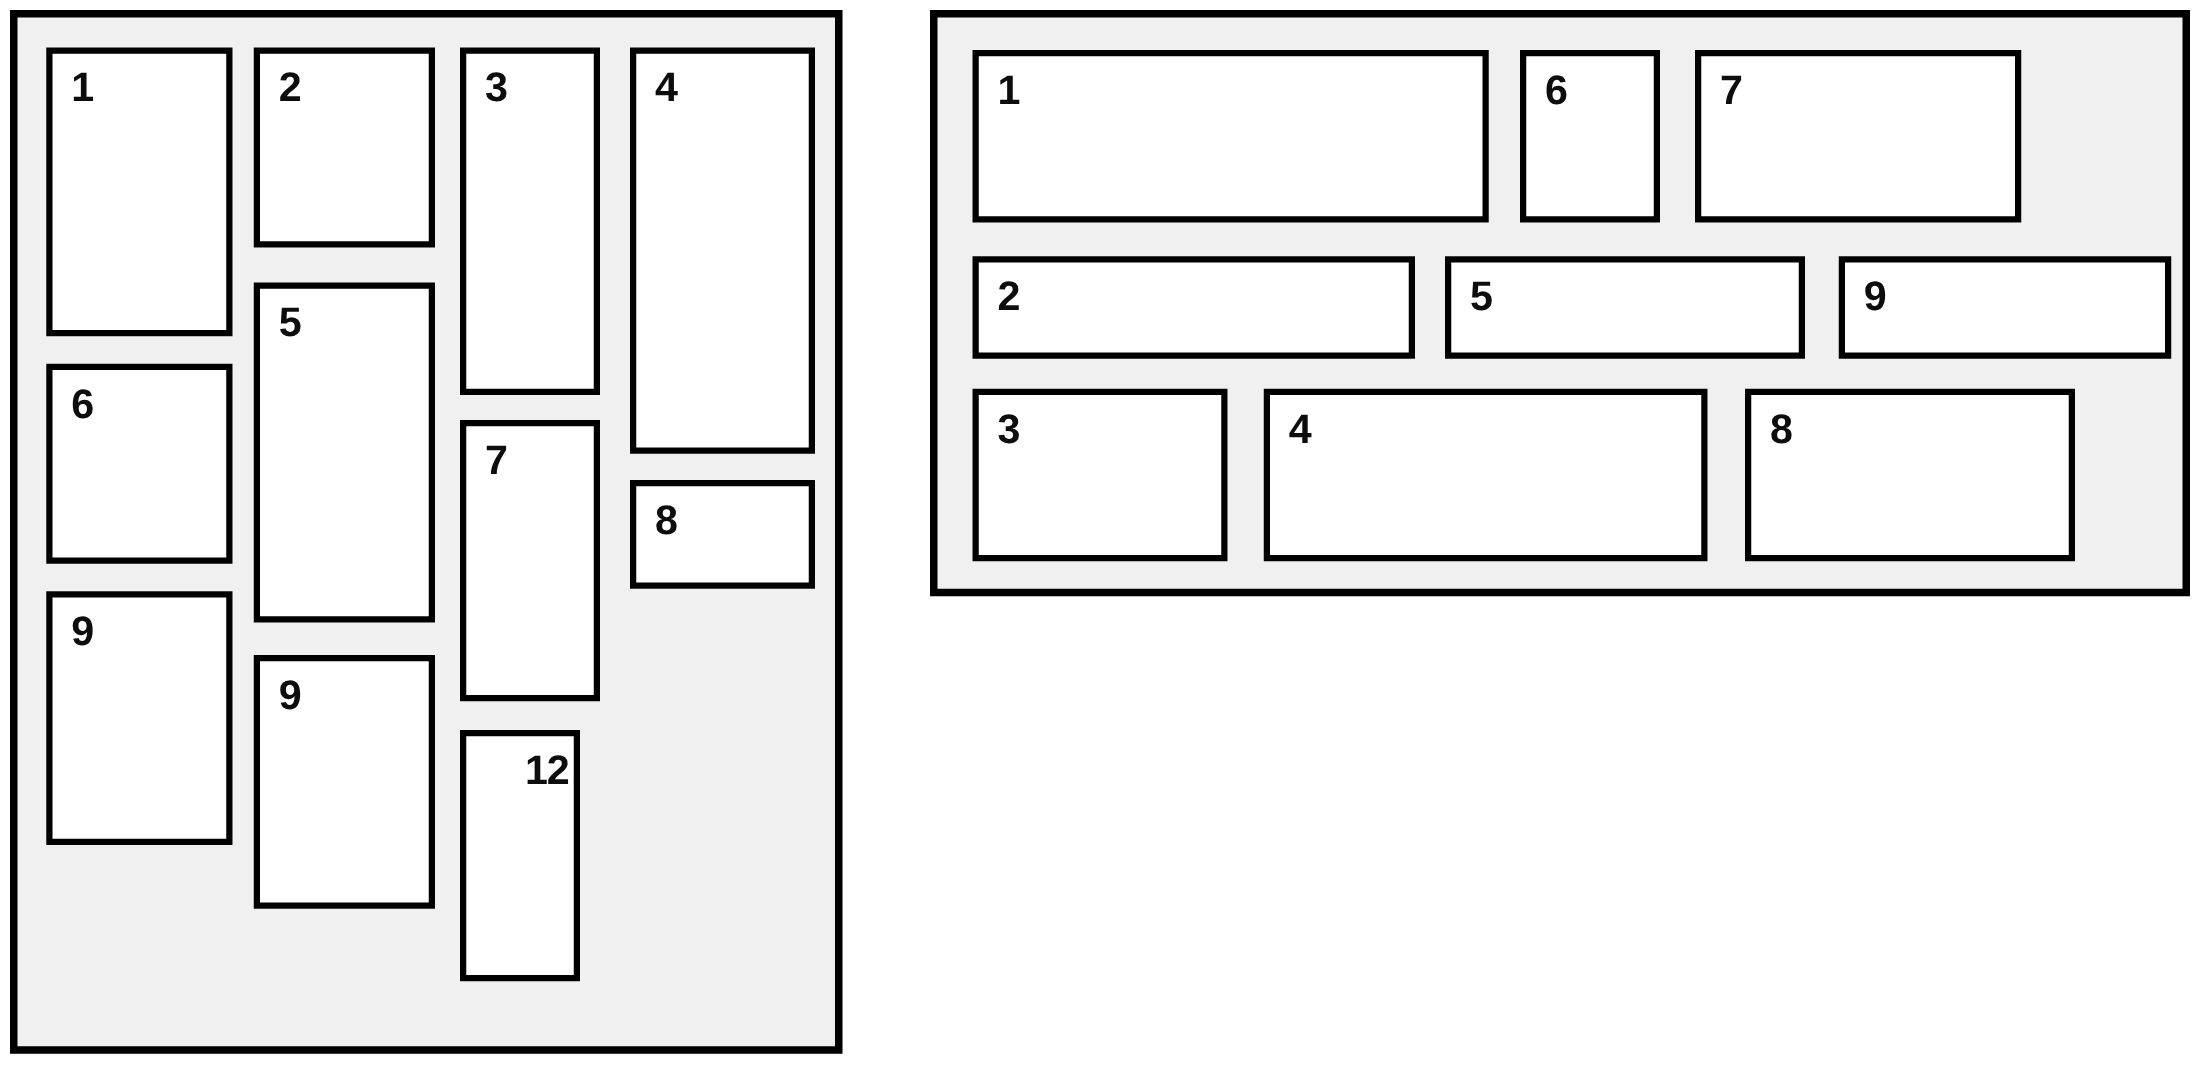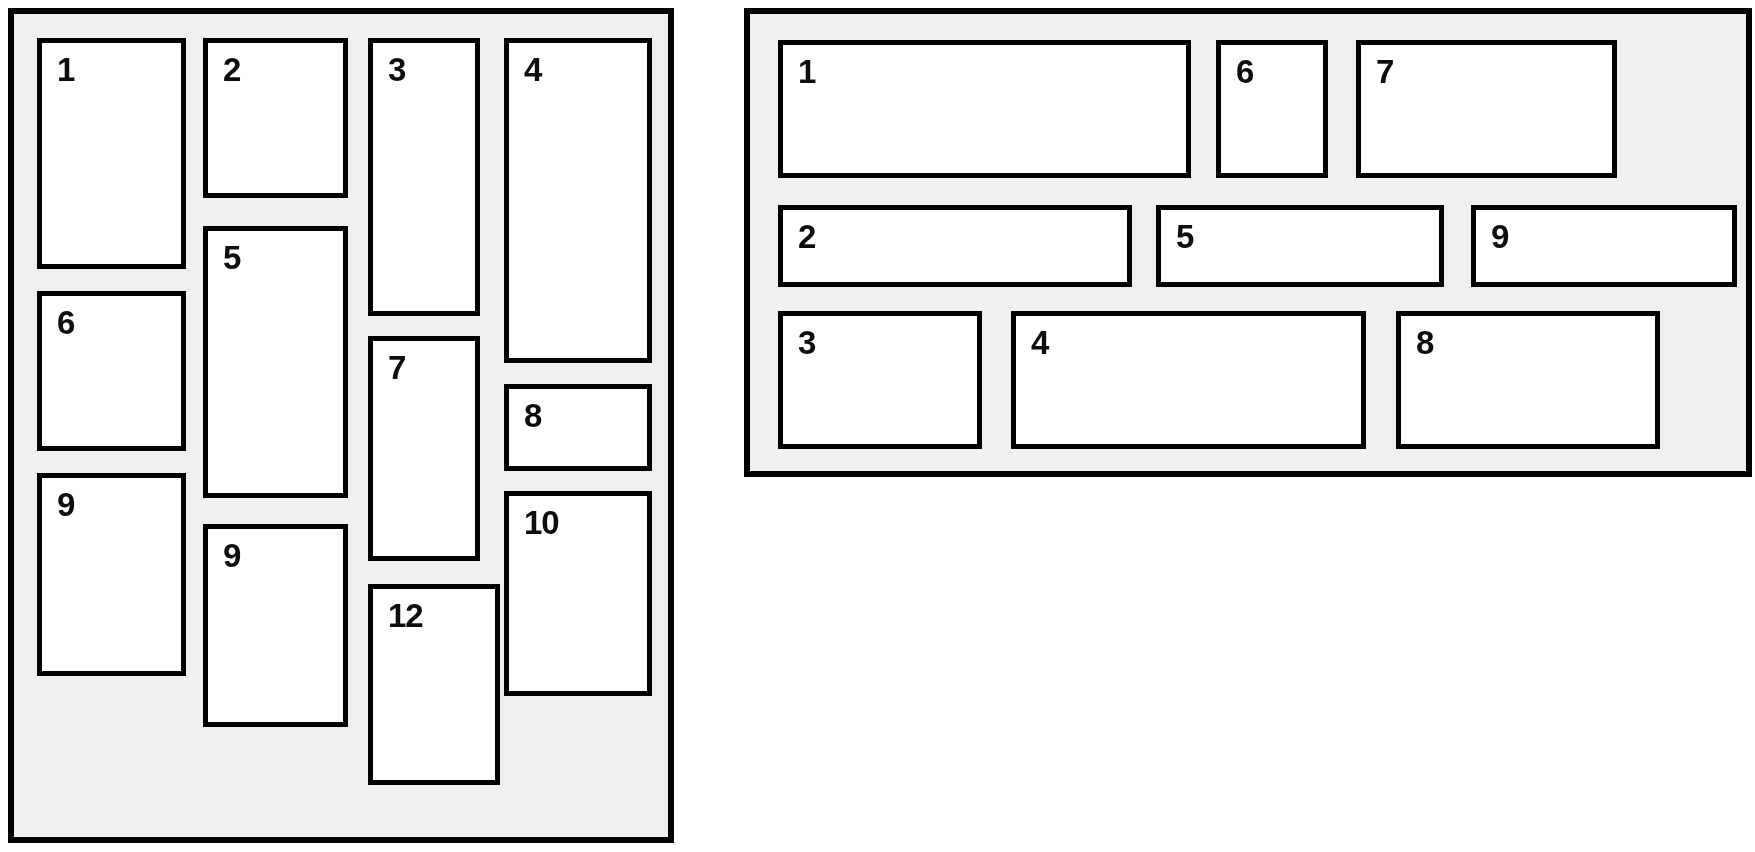--- a/index.html
+++ b/index.html
@@ -44,21 +44,21 @@
   .L2 {left:189px;top:24px;  width:145px;height:160px;}
   .L3 {left:354px;top:24px;  width:112px;height:278px;}
   .L4 {left:490px;top:24px;  width:148px;height:325px;}
   .L5 {left:189px;top:212px; width:145px;height:272px;}
   .L6 {left:23px; top:277px; width:149px;height:160px;}
   .L7 {left:354px;top:322px; width:112px;height:225px;}
   .L8 {left:490px;top:370px; width:148px;height:87px;}
   .L9 {left:23px; top:459px; width:149px;height:203px;}
   .L10{left:490px;top:477px; width:148px;height:205px;}
   .L11{left:189px;top:510px; width:145px;height:203px;}
-  .L12{left:354px;top:570px; width:132px;height:201px;}
+  .L12{left:354px;top:570px; width:96px;height:201px;padding-left:32px;}
   
   .R1 {left:28px; top:26px;  width:413px;height:138px;}
   .R6 {left:466px;top:26px;  width:112px;height:138px;}
   .R7 {left:606px;top:26px;  width:261px;height:138px;}
   .R2 {left:28px; top:191px; width:354px;height:82px;}
   .R5 {left:406px;top:191px; width:288px;height:82px;}
   .R9 {left:721px;top:191px; width:266px;height:82px;}
   .R3 {left:28px; top:297px; width:204px;height:138px;}
   .R4 {left:261px;top:297px; width:355px;height:138px;}
   .R8 {left:646px;top:297px; width:264px;height:138px;}
@@ -89,23 +89,20 @@
       </div>
     <div class="box L7">
         <span class="num">7</span>
       </div>
     <div class="box L8">
         <span class="num">8</span>
       </div>
     <div class="box L9">
         <span class="num">9</span>
       </div>
-    <div class="box L10">
-        <span class="num">10</span>
-      </div>
     <div class="box L11">
         <span class="num">9</span>
       </div>
     <div class="box L12">
         <span class="num">12</span>
       </div>
   </section>
 
   <section class="panel right">
     <div class="box R1">

